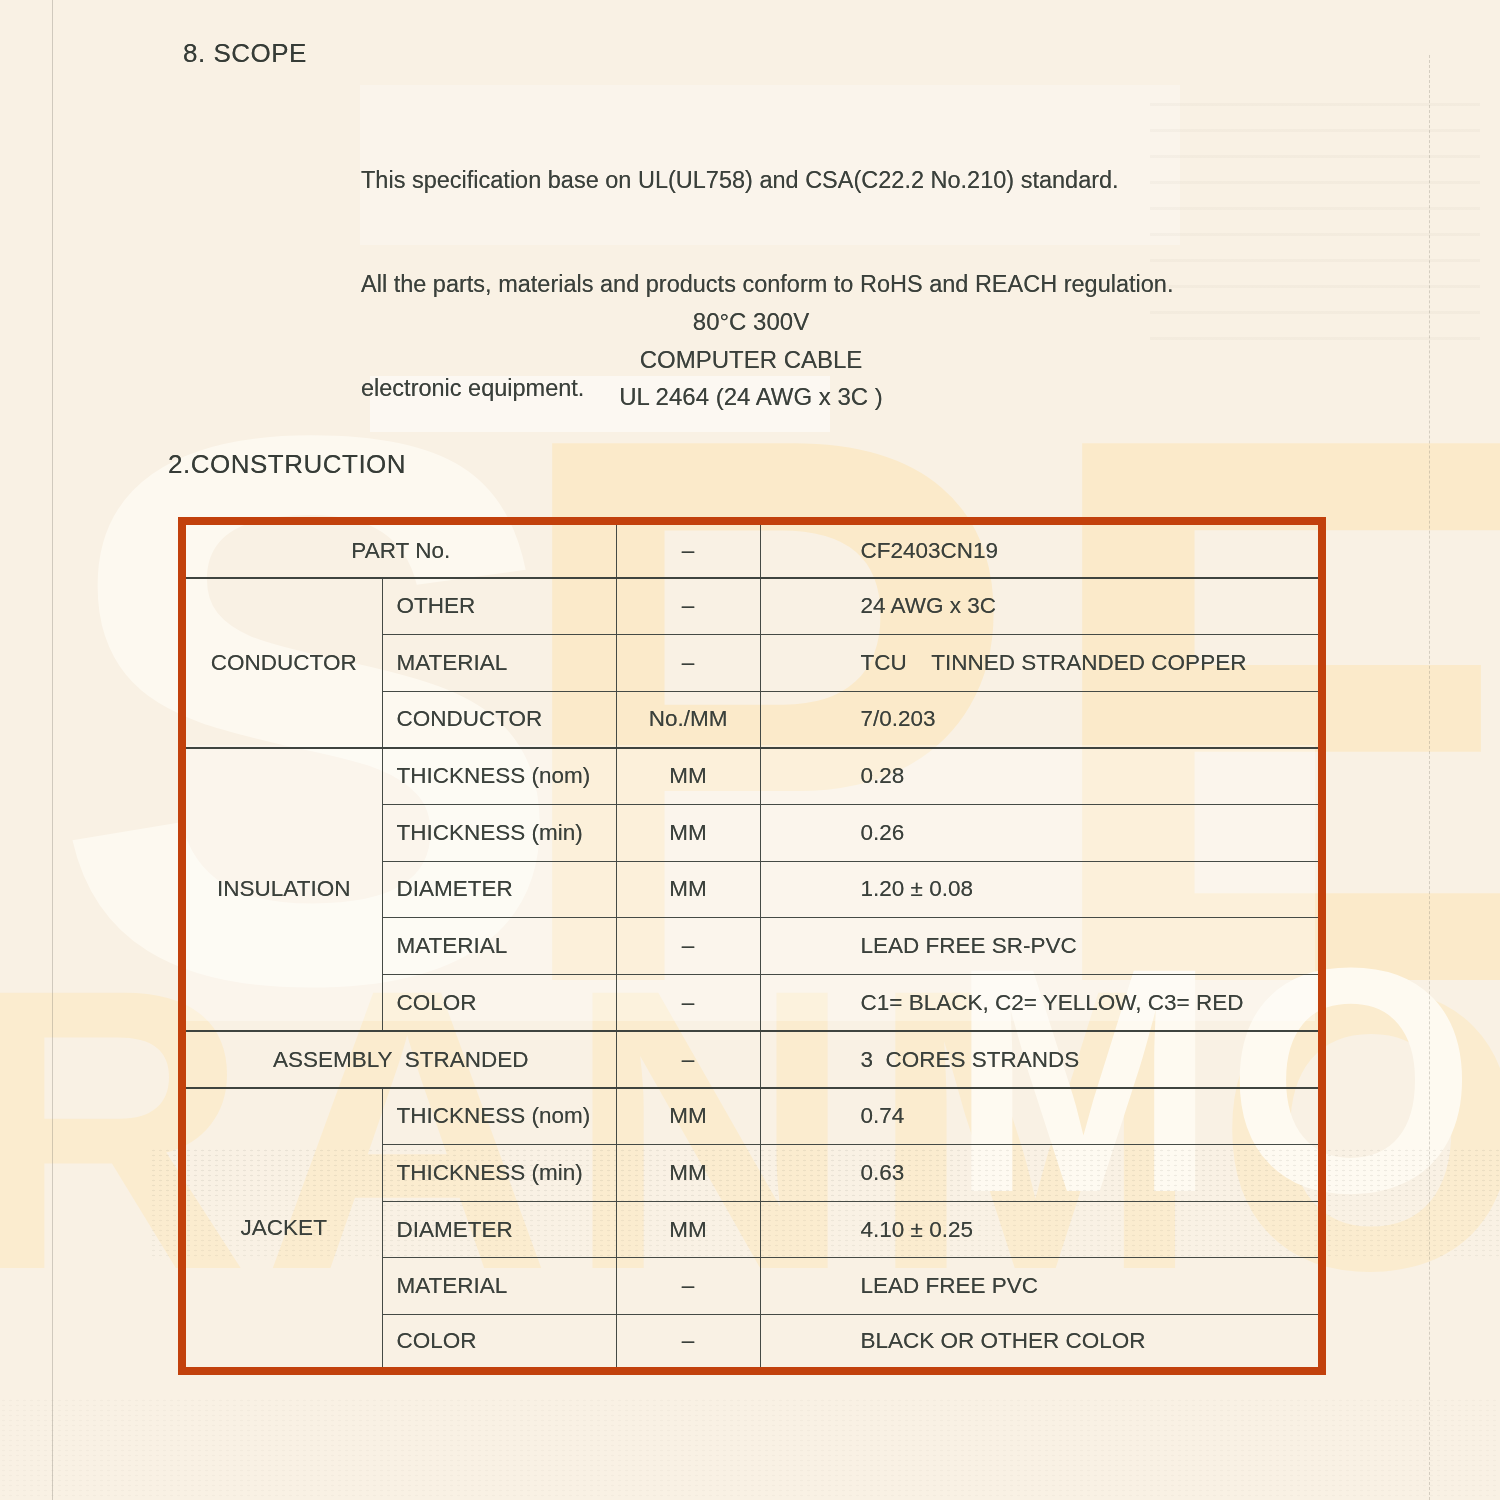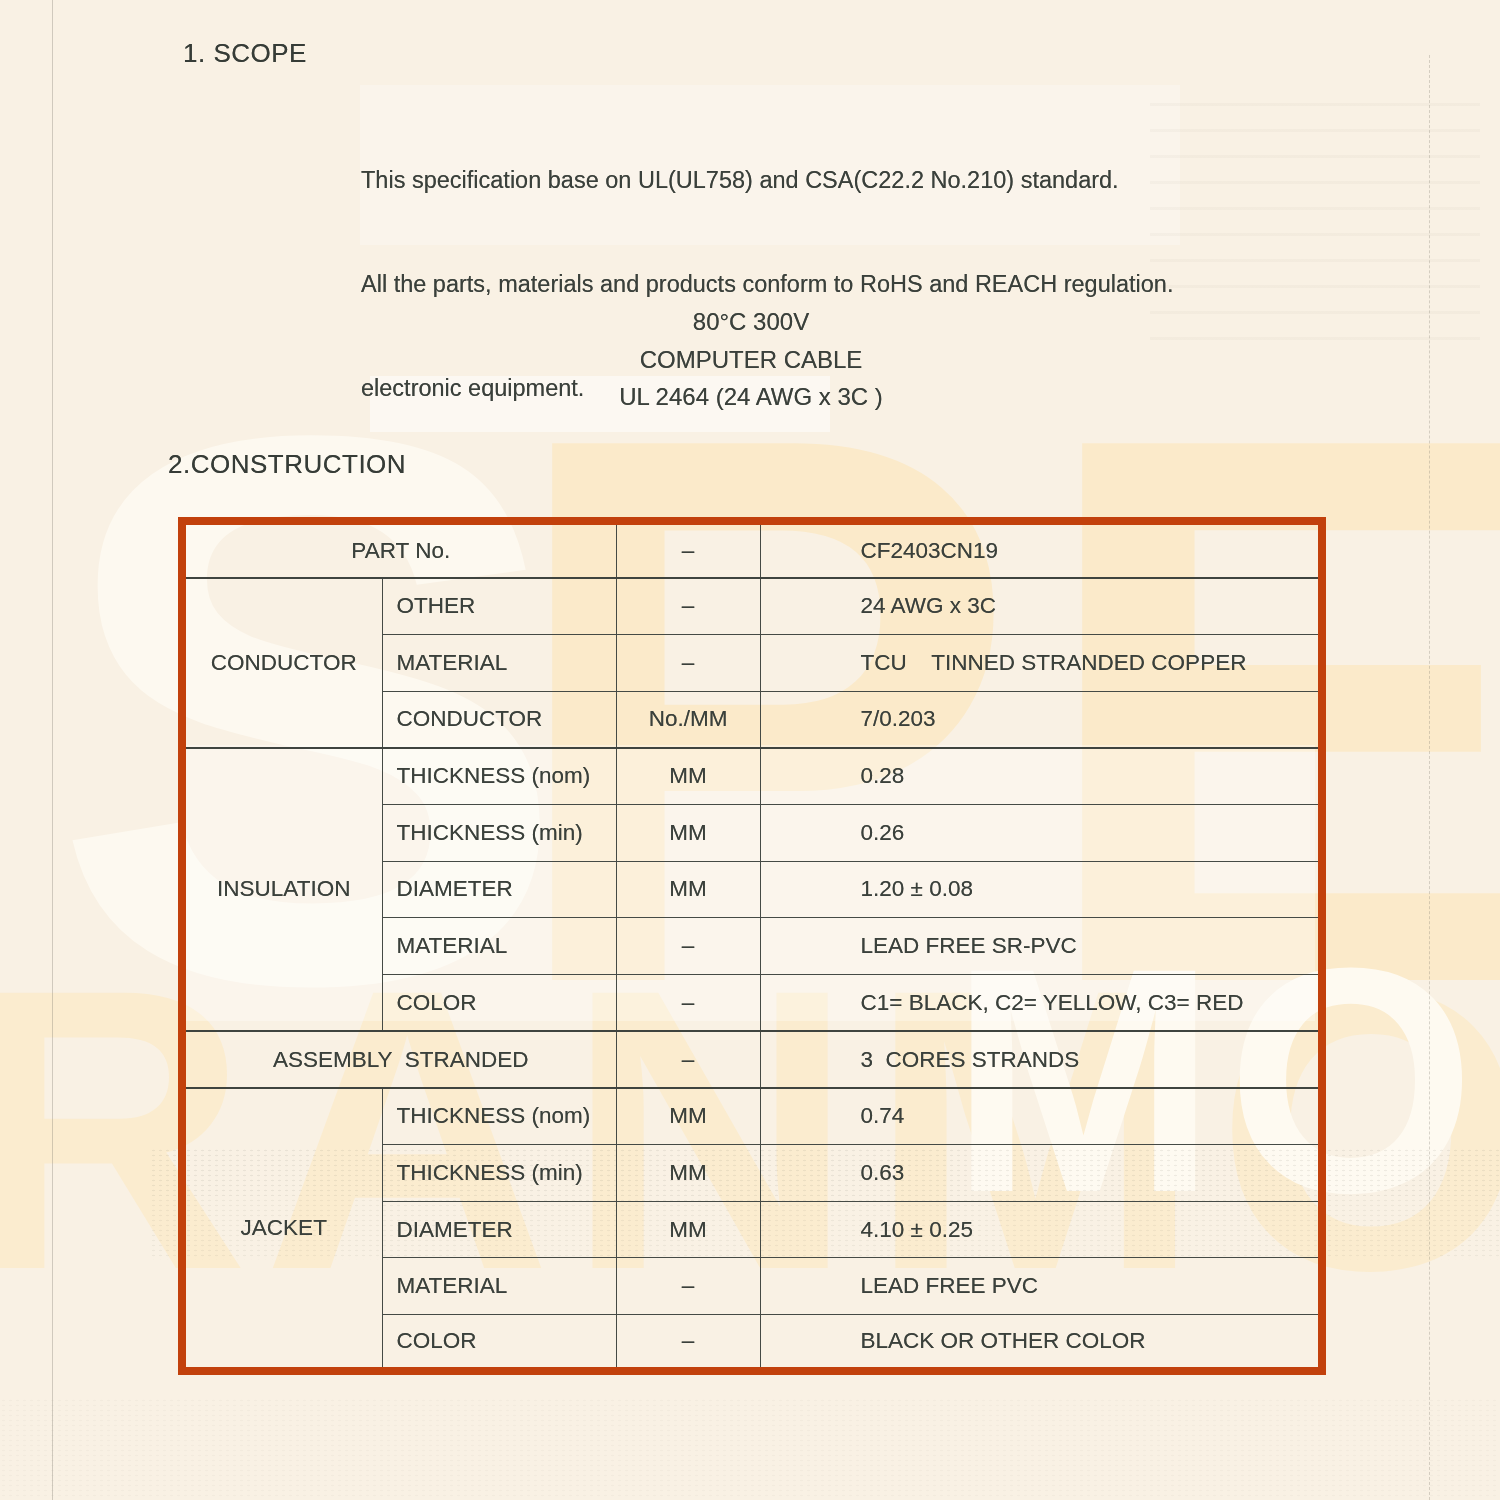--- a/index.html
+++ b/index.html
@@ -90,21 +90,21 @@
   <div class="patch patch-mid"></div>
   <div class="patch speckle band1"></div>
   <div class="patch speckle band2"></div>
   <div class="patch speckle band3"></div>
   <div class="patch ghost-right"></div>
   <div class="scanline-left"></div>
   <div class="scanline-right"></div>
 
   <div class="content">
 
-    <div class="heading h-scope">1. SCOPE</div>
+    <div class="heading h-scope">8. SCOPE</div>
 
     <div class="scope-text">
       <div>This specification base on UL(UL758) and CSA(C22.2 No.210) standard.</div>
       <div>All the parts, materials and products conform to RoHS and REACH regulation.</div>
       <div>electronic equipment.</div>
     </div>
 
     <div class="title-block">
       <div>80°C 300V</div>
       <div>COMPUTER CABLE</div>

